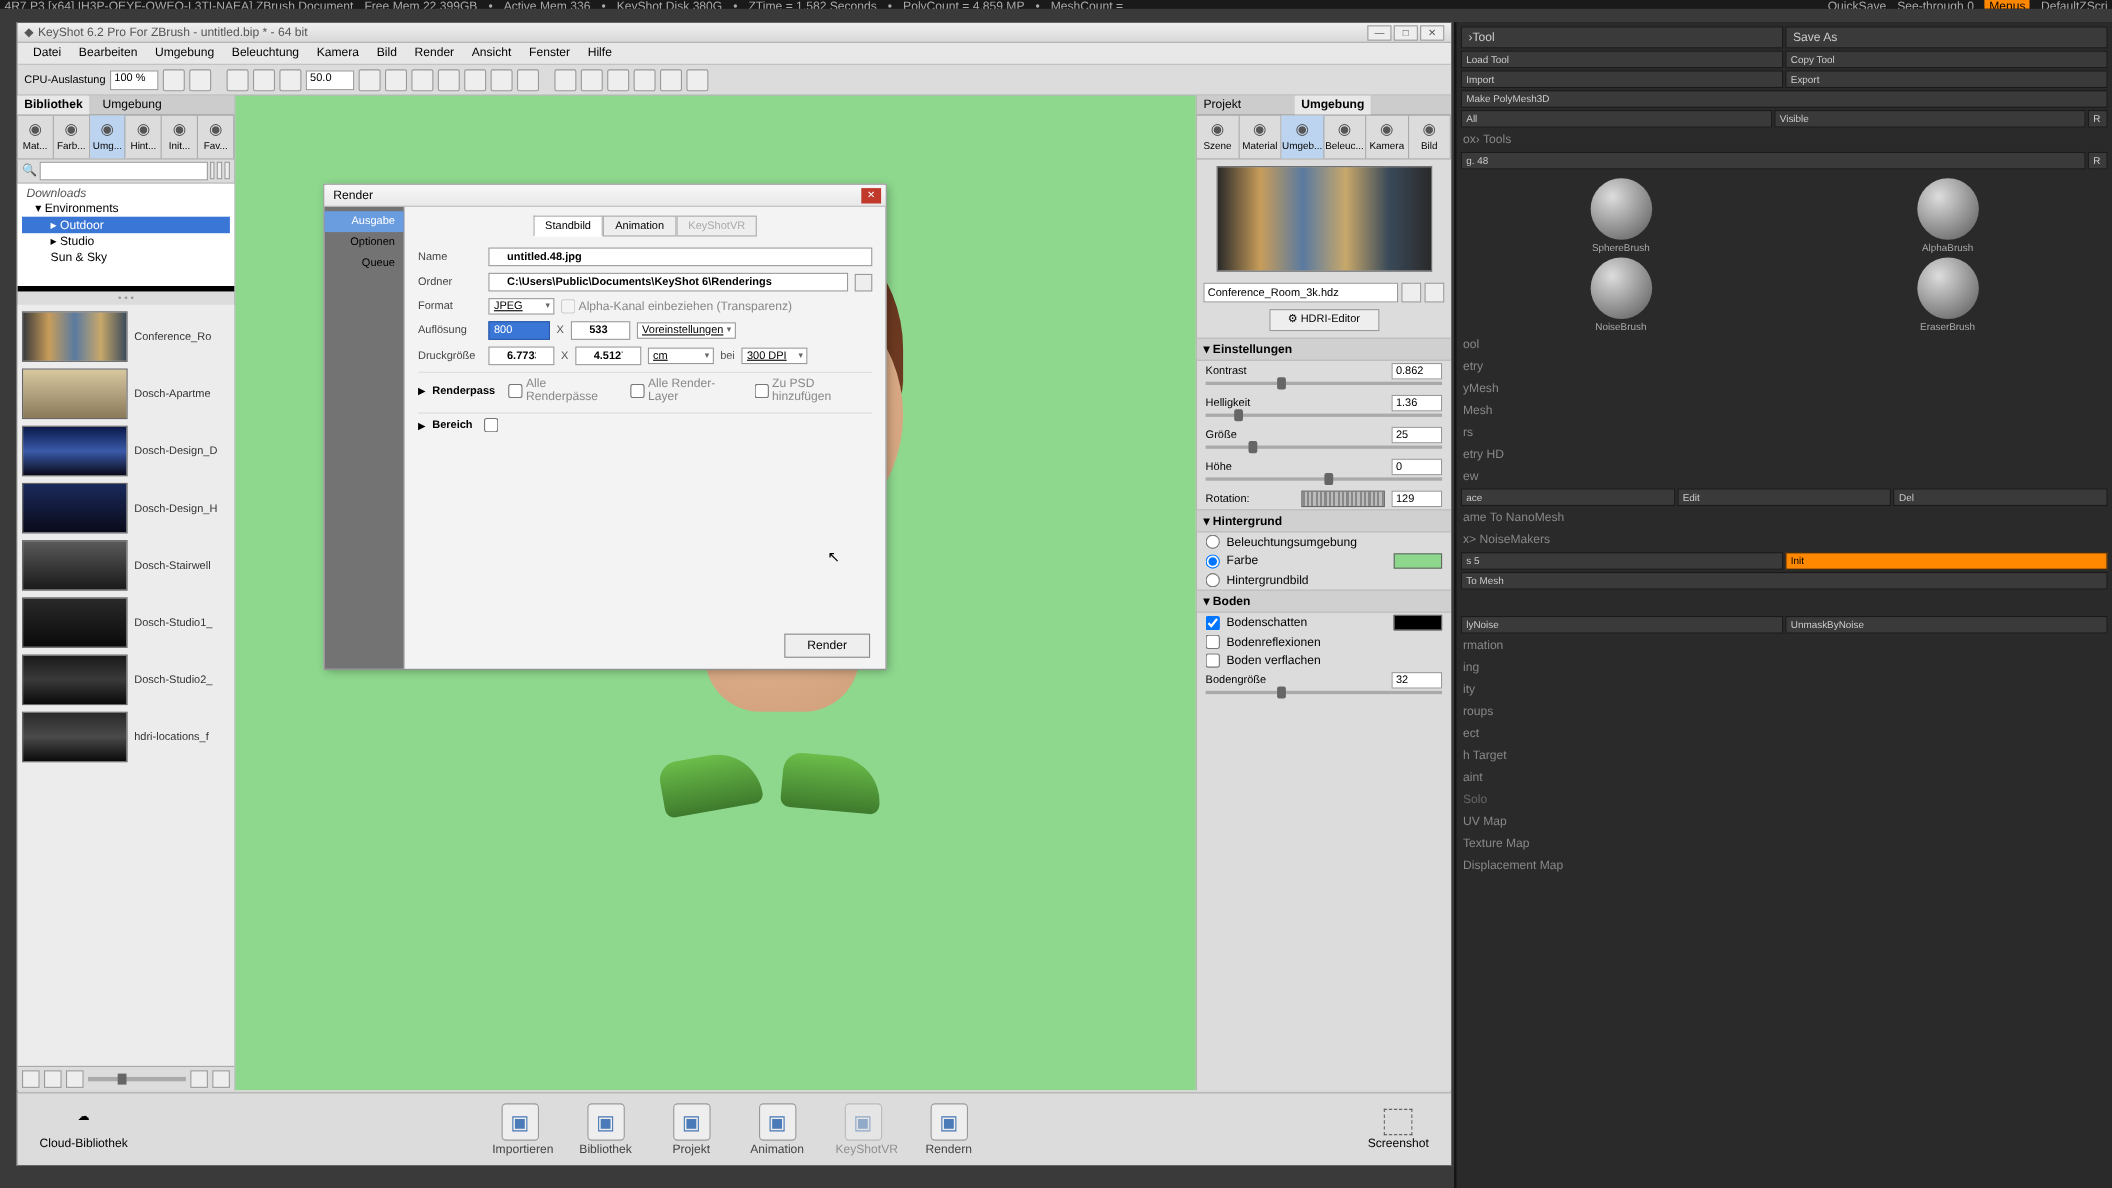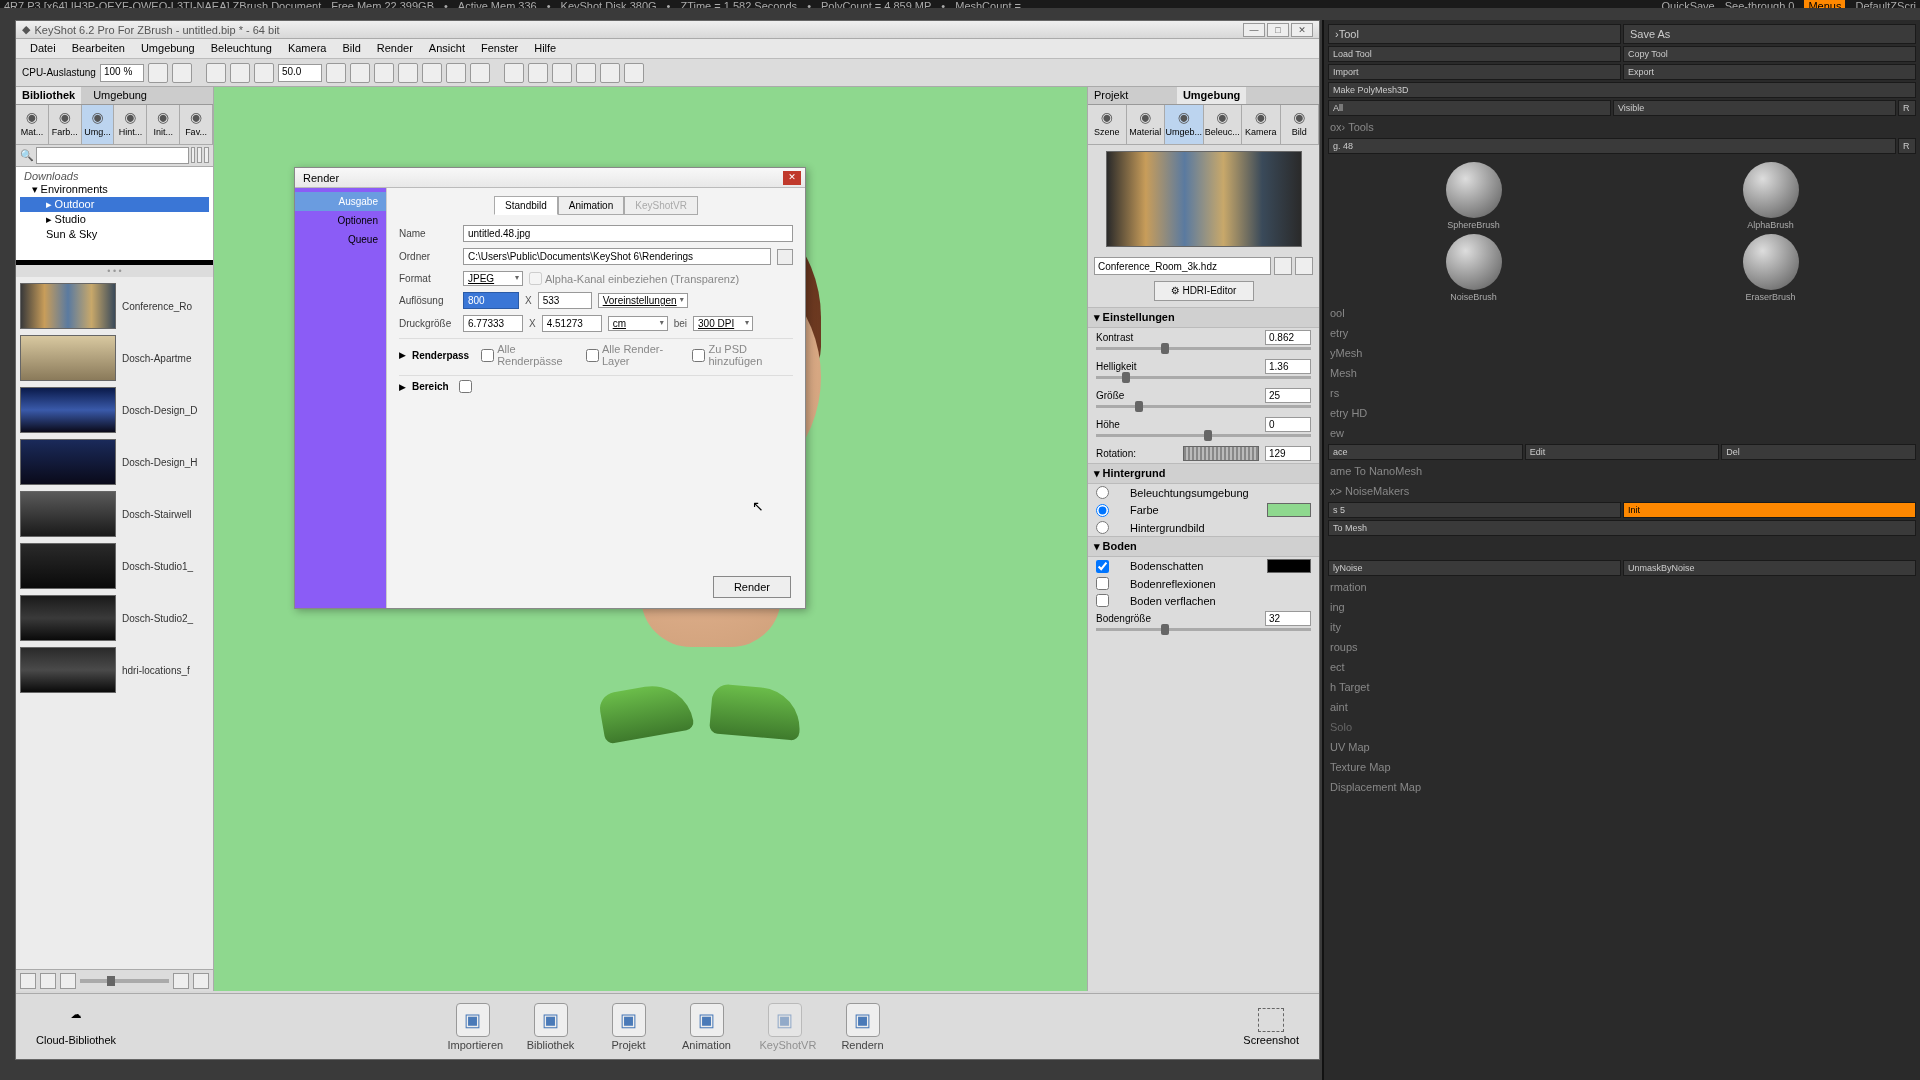--- a/index.html
+++ b/index.html
@@ -77,50 +77,50 @@
 .ks-env-name .ebtn { width: 18px; height: 18px; border: 1px solid #999; background: #eee; }
 .ks-hdri-btn { margin: 4px auto 6px; width: 100px; height: 20px; border: 1px solid #999; background: #eee; text-align: center; line-height: 18px; font-size: 10px; }
 .ks-section-h { background: #d0d0d0; padding: 3px 6px; font-weight: bold; border-top: 1px solid #bbb; border-bottom: 1px solid #bbb; }
 .ks-section-h::before { content: "▾ "; }
 .ks-row { display: flex; align-items: center; padding: 2px 8px; gap: 6px; }
 .ks-row label { flex: 1; font-size: 10px; }
 .ks-row input[type=text] { width: 46px; border: 1px solid #999; padding: 1px 3px; font-size: 10px; text-align: left; }
 .ks-slider { height: 10px; padding: 0 8px 2px; }
 .ks-slider .track { height: 3px; background: #aaa; position: relative; }
 .ks-slider .thumb { position: absolute; top: -4px; width: 8px; height: 11px; background: #666; border-radius: 2px; }
-.ks-radio { display: flex; align-items: center; padding: 2px 8px; gap: 21px; font-size: 10px; }
+.ks-radio { display: flex; align-items: center; padding: 2px 8px; gap: 6px; font-size: 10px; }
 .ks-radio input { margin: 0; }
 .ks-swatch { width: 44px; height: 14px; border: 1px solid #666; margin-left: auto; }
 .rot-bar { width: 76px; height: 15px; background: repeating-linear-gradient(90deg,#888 0,#888 2px,#bbb 2px,#bbb 4px); border: 1px solid #666; }
 
 
 .ks-bottom { position: absolute; bottom: 0; left: 0; right: 0; height: 66px; background: #dcdcdc; border-top: 1px solid #aaa; display: flex; align-items: center; justify-content: center; gap: 28px; }
 .ks-bottom .bbtn { text-align: center; font-size: 10px; color: #444; width: 50px; }
 .ks-bottom .bbtn .ic { width: 34px; height: 34px; margin: 0 auto 2px; border: 1px solid #999; border-radius: 4px; background: #eee; position: relative; }
 .ks-bottom .bbtn .ic::before { content: "▣"; position: absolute; inset: 0; display: flex; align-items: center; justify-content: center; font-size: 18px; color: #4a7ab8; }
 .ks-bottom .left { position: absolute; left: 20px; text-align: center; font-size: 10px; }
 .ks-bottom .left .ic { width: 34px; height: 24px; margin: 0 auto 2px; }
 .ks-bottom .right { position: absolute; right: 20px; text-align: center; font-size: 10px; }
 
 
 .dlg { position: absolute; left: 278px; top: 146px; width: 512px; height: 442px; background: #f3f3f3; border: 1px solid #888; box-shadow: 2px 2px 8px rgba(0,0,0,0.3); }
 .dlg-title { height: 20px; background: linear-gradient(#f8f8f8,#e8e8e8); border-bottom: 1px solid #bbb; display: flex; align-items: center; padding: 0 4px 0 8px; font-size: 11px; }
 .dlg-title .close { margin-left: auto; width: 18px; height: 14px; background: #c0392b; color: #fff; text-align: center; line-height: 13px; font-size: 9px; }
 .dlg-body { position: absolute; top: 20px; bottom: 0; left: 0; right: 0; display: flex; }
-.dlg-side { width: 92px; background: #8b5cf6; border-right: 1px solid #ccc; padding-top: 4px; }
+.dlg-side { width: 73px; background: #737373; border-right: 1px solid #ccc; padding-top: 4px; }
 .dlg-side div { padding: 4px 8px; text-align: right; font-size: 10px; }
 .dlg-side div.active { background: #6a9ce0; color: #fff; }
 .dlg-main { flex: 1; padding: 8px 12px; position: relative; }
 .dlg-subtabs { display: flex; justify-content: center; margin-bottom: 10px; }
 .dlg-subtabs div { padding: 3px 10px; border: 1px solid #aaa; background: #eee; font-size: 10px; }
 .dlg-subtabs div.active { background: #fff; border-bottom-color: #fff; }
 .dlg-subtabs div.dis { color: #aaa; }
 .frow { display: flex; align-items: center; margin-bottom: 6px; gap: 6px; }
 .frow .lbl { width: 58px; font-size: 10px; color: #444; }
-.frow input[type=text] { border: 1px solid #999; padding: 2px 4px; font-size: 10px; }
+.frow input[type=text] { border: 1px solid #999; padding: 2px 16px; font-size: 10px; font-weight: bold; }
 .frow .wide { flex: 1; }
 .frow .sel { border: 1px solid #999; background: #fff; padding: 1px 14px 1px 4px; font-size: 10px; position: relative; text-decoration: underline; }
 .frow .sel::after { content: "▾"; position: absolute; right: 3px; top: 1px; font-size: 8px; color: #666; }
 .frow .w54 { width: 54px; }
 .frow .w60 { width: 60px; }
 .frow .x { font-size: 10px; color: #555; }
 .frow .chk { display: flex; align-items: center; gap: 3px; font-size: 10px; color: #888; }
 .frow .selres { width: 56px; background: #3a76d6; color: #fff; border: 1px solid #2a5aa6; padding: 2px 4px; font-size: 10px; }
 .collaps { display: flex; align-items: center; gap: 6px; padding: 4px 0; border-top: 1px solid #ddd; margin-top: 4px; }
 .collaps .arr { font-size: 9px; }

